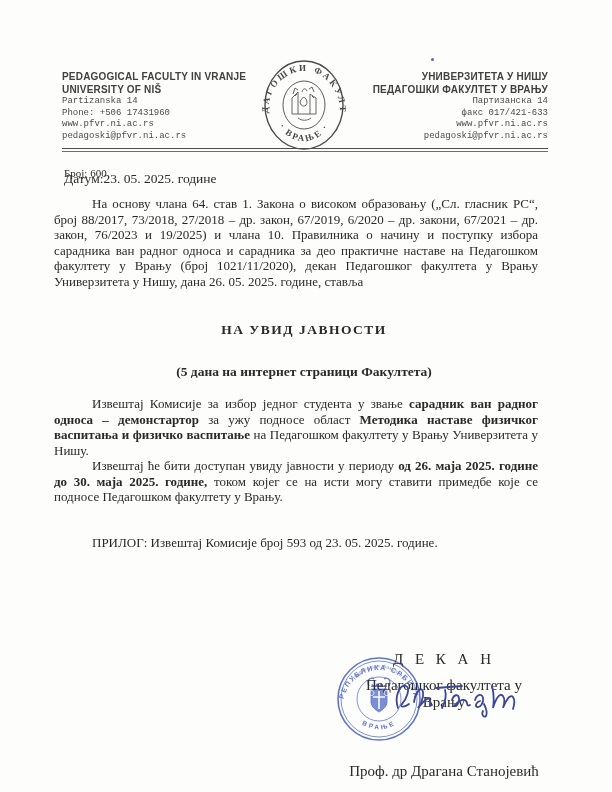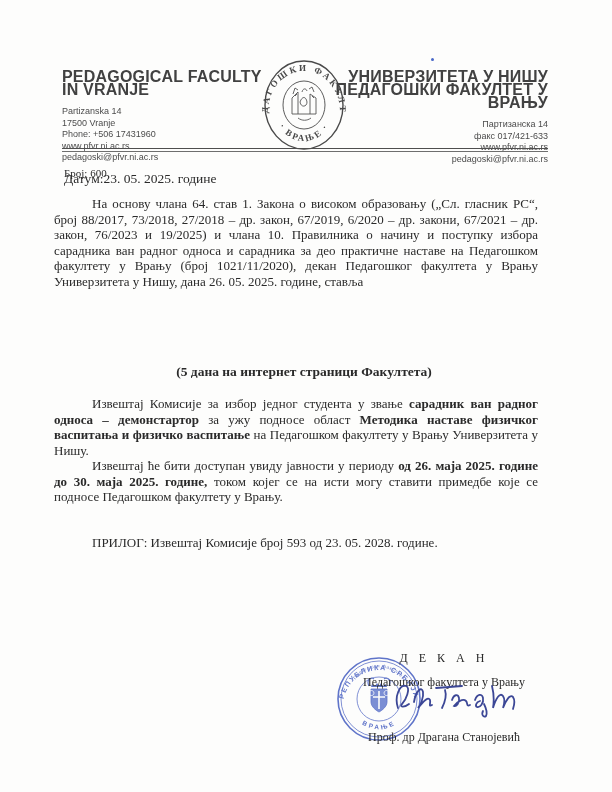--- a/index.html
+++ b/index.html
@@ -10,22 +10,22 @@
     background:#fdfdfc;
     overflow:hidden;
     font-family:"Liberation Serif", serif;
     color:#2a2a2a;
   }
   
   .lh-left{position:absolute;left:62px;top:70px;width:200px;
     font-family:"Liberation Sans", sans-serif;color:#414141;}
   .lh-right{position:absolute;right:64px;top:70px;width:230px;text-align:right;
     font-family:"Liberation Sans", sans-serif;color:#414141;}
-  .lh-title{font-size:16px;font-weight:bold;line-height:13px;letter-spacing:.2px;}
-  .lh-addr{margin-top:10px;font-size:9px;line-height:11.5px;color:#4c4c4c;}
+  .lh-title{font-size:10px;font-weight:bold;line-height:13px;letter-spacing:.2px;}
+  .lh-addr{font-size:9px;line-height:11.5px;color:#4c4c4c;font-family:Liberation Mono, monospace;}
   .seal-box{position:absolute;left:262px;top:58px;width:84px;height:94px;}
   .blue-dot{position:absolute;left:431px;top:58px;width:3px;height:3px;border-radius:50%;
     background:#4968c8;}
   .rule{position:absolute;left:62px;top:148px;width:486px;height:2px;
     border-top:1.5px solid #4e4e4e;border-bottom:1px solid #6e6e6e;}
   
   .doc-number{position:absolute;left:64px;top:167px;font-size:11px;}
   .doc-date{position:absolute;left:64px;top:171px;font-size:13.5px;}
   
   .para{position:absolute;left:54px;width:484px;font-size:13px;line-height:15.6px;
@@ -34,39 +34,39 @@
   .p2{top:396px;}
   .p3{top:458px;}
   .p4{top:535px;text-align:left;}
   .b{font-weight:bold;}
   .center-head{position:absolute;left:62px;width:484px;text-align:center;
     font-weight:bold;font-size:13.5px;}
   .h-main{top:322px;letter-spacing:1.5px;}
   .h-sub{top:364px;text-align:center;}
   
   .dean-block{position:absolute;left:346px;top:651px;width:196px;text-align:center;
-    font-size:12px;z-index:3;}
+    font-size:15px;z-index:3;}
   .dean-title{letter-spacing:4px;}
   .dean-sub{margin-top:9px;}
-  .dean-name{margin-top:40px;}
+  .dean-name{margin-top:52px;}
   .stamp-box{position:absolute;left:336px;top:656px;width:86px;height:86px;z-index:2;opacity:.9;}
   .sig-box{position:absolute;left:390px;top:678px;width:150px;height:40px;z-index:4;}
 </style>
 </head>
 <body>
 
 <div class="page">
 
   <div class="lh-left">
     <div class="lh-title">
       <div>PEDAGOGICAL FACULTY IN VRANJE</div>
+      <div>UNIVERSITY OF NIŠ</div>
     </div>
     <div class="lh-addr">
       <div>Partizanska 14</div>
-      <div>17500 Vranje</div>
       <div>Phone: +506 17431960</div>
       <div>www.pfvr.ni.ac.rs</div>
       <div>pedagoski@pfvr.ni.ac.rs</div>
     </div>
   </div>
 
   <div class="seal-box">
     <svg width="84" height="94" viewBox="0 0 84 94">
       <ellipse cx="42" cy="47" rx="39" ry="44" fill="none" stroke="#4a4a4a" stroke-width="1.4"></ellipse>
       <ellipse cx="42" cy="47" rx="21" ry="24" fill="none" stroke="#4a4a4a" stroke-width="0.9"></ellipse>
@@ -109,27 +109,28 @@
   </div>
 
   <div class="blue-dot"></div>
   <div class="rule"></div>
 
   <div class="doc-number">Број: 600</div>
   <div class="doc-date">Датум:23. 05. 2025. године</div>
 
   <div class="para p1">На основу члана 64. став 1. Закона о високом образовању („Сл. гласник РС“, број 88/2017, 73/2018, 27/2018 – др. закон, 67/2019, 6/2020 – др. закони, 67/2021 – др. закон, 76/2023 и 19/2025) и члана 10. Правилника о начину и поступку избора сарадника ван радног односа и сарадника за део практичне наставе на Педагошком факултету у Врању (број 1021/11/2020), декан Педагошког факултета у Врању Универзитета у Нишу, дана 26. 05. 2025. године, ставља</div>
 
+  <div class="center-head h-main">НА УВИД ЈАВНОСТИ</div>
   <div class="center-head h-sub">(5 дана на интернет страници Факултета)</div>
 
   <div class="para p2"><span>Извештај Комисије за избор једног студента у звање </span><span class="b">сарадник ван радног односа – демонстартор</span><span> за ужу подносе област </span><span class="b">Методика наставе физичког васпитања и физичко васпитање</span><span> на Педагошком факултету у Врању Универзитета у Нишу.</span></div>
 
   <div class="para p3"><span>Извештај ће бити доступан увиду јавности у периоду </span><span class="b">од 26. маја 2025. године до 30. маја 2025. године,</span><span> током којег се на исти могу ставити примедбе које се подносе Педагошком факултету у Врању.</span></div>
 
-  <div class="para p4">ПРИЛОГ: Извештај Комисије број 593 од 23. 05. 2028. године.</div>
+  <div class="para p4">ПРИЛОГ: Извештај Комисије број 593 од 23. 05. 2025. године.</div>
 
   <div class="stamp-box">
     <svg width="86" height="86" viewBox="0 0 86 86">
       <circle cx="43" cy="43" r="41" fill="none" stroke="#4f66c4" stroke-width="1.6"></circle>
       <circle cx="43" cy="43" r="38" fill="none" stroke="#4f66c4" stroke-width="0.8"></circle>
       <circle cx="43" cy="43" r="22" fill="none" stroke="#4f66c4" stroke-width="0.8"></circle>
 
       <g>
         <path d="M35,31 L51,31 L50,28 L47,30 L45,27 L43,30 L41,27 L39,30 L36,28 Z" fill="#5068c2"></path>
         <path d="M35,33 L51,33 L51,46 C51,52 43,56 43,56 C43,56 35,52 35,46 Z" fill="#6d82d0" stroke="#4f66c4" stroke-width="0.8"></path>

